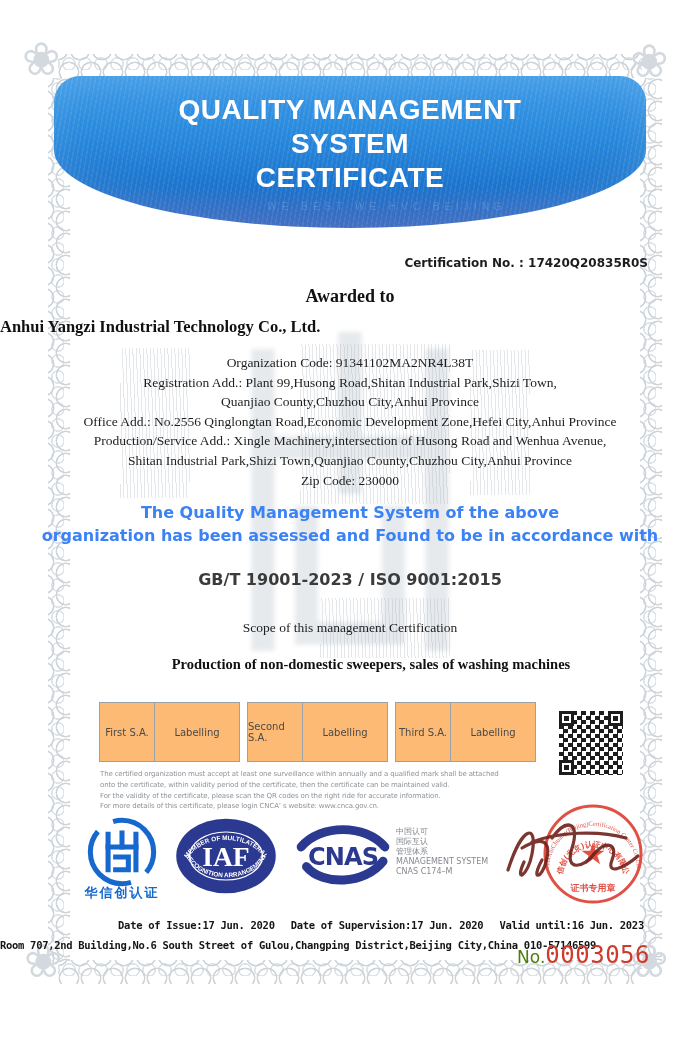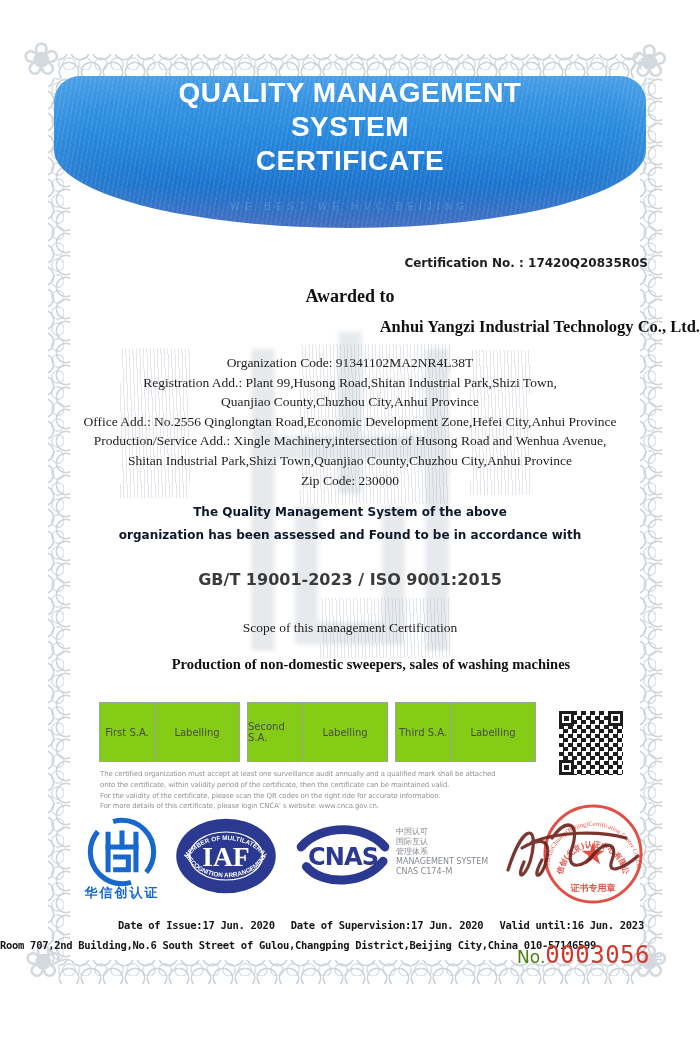--- a/index.html
+++ b/index.html
@@ -29,49 +29,49 @@
   .guilloche{position:absolute;
     background:repeating-linear-gradient(88deg, rgba(165,176,188,.30) 0 1px, rgba(255,255,255,0) 1px 3.5px);}
 
   
   .banner{position:absolute;left:54px;top:76px;width:592px;height:152px;
     background:linear-gradient(180deg,#3e9ae6 0%,#2788dc 40%,#1c74cd 72%,#3a66bd 100%);
     border-radius:26px 26px 50% 50% / 26px 26px 78px 78px;
     box-shadow:inset 0 0 40px rgba(255,255,255,.12);}
   .banner .texture{position:absolute;inset:0;border-radius:inherit;
     background:repeating-linear-gradient(100deg, rgba(255,255,255,.08) 0 1.5px, rgba(255,255,255,0) 1.5px 4.5px);}
-  .banner-title{position:relative;text-align:center;
+  .banner-title{position:relative;padding-top:17px;text-align:center;
     font-family:"Liberation Sans",sans-serif;font-weight:bold;color:#ffffff;
     font-size:28px;line-height:34px;letter-spacing:.5px;}
   .banner-wm{position:absolute;bottom:16px;width:100%;text-align:center;
     font-family:"Liberation Sans",sans-serif;font-size:10px;letter-spacing:5px;
-    color:rgba(255,255,255,.16);}
+    color:rgba(255,255,255,.16);padding-left:37px;}
 
   
   .certno{position:absolute;top:256px;right:52px;
     font-family:"DejaVu Sans",sans-serif;font-weight:bold;font-size:12px;color:#1d1d1d;}
   .awarded{position:absolute;top:286px;width:100%;text-align:center;
     font-weight:bold;font-size:18px;color:#111;}
-  .company{position:absolute;top:317px;width:100%;text-align:right;
+  .company{position:absolute;top:317px;width:100%;text-align:left;
     font-weight:bold;font-size:16.5px;color:#111;}
   .details{position:absolute;top:353px;left:30px;width:640px;text-align:center;
     font-size:13.5px;line-height:19.6px;color:#1e1e1e;}
   .statement{position:absolute;top:501px;left:30px;width:640px;text-align:center;
-    font-family:"DejaVu Sans",sans-serif;font-weight:bold;font-size:12px;
-    line-height:23px;color:#0f172a;}
+    font-family:"DejaVu Sans",sans-serif;font-weight:bold;font-size:16px;
+    line-height:23px;color:#3b82f6;}
   .standard{position:absolute;top:570px;width:100%;text-align:center;
     font-family:"DejaVu Sans",sans-serif;font-weight:bold;font-size:16px;color:#3b3b3b;}
   .scope-label{position:absolute;top:620px;width:100%;text-align:center;
     font-size:13.5px;color:#1e1e1e;}
   .scope-text{position:absolute;top:656px;width:100%;text-align:center;
     font-weight:bold;font-size:14.5px;color:#111;margin-left:21px;}
 
   
   .audit{position:absolute;left:99px;top:702px;display:flex;gap:7px;}
-  .audit-group{display:flex;width:139px;height:58px;border:1px solid #9aa1a7;background:#84cc16;}
+  .audit-group{display:flex;width:139px;height:58px;border:1px solid #9aa1a7;background:#fdba74;}
   .audit-cell{display:flex;align-items:center;justify-content:center;
     font-family:"DejaVu Sans",sans-serif;font-size:10px;color:#4a4a4a;}
   .audit-cell.l{width:54px;border-right:1px solid #9aa1a7;}
   .audit-cell.r{flex:1;}
 
   
   .qr{position:absolute;left:556px;top:708px;width:70px;height:70px;background:#fff;padding:3px;box-sizing:border-box;}
   .qr-grid{position:relative;width:64px;height:64px;
     background:conic-gradient(#1d1d1d 0 25%, #fff 0 50%, #1d1d1d 0 75%, #fff 0) 0 0/9px 9px;}
   .finder{position:absolute;width:15px;height:15px;border:3px solid #1d1d1d;background:#fff;box-sizing:border-box;}
@@ -182,21 +182,21 @@
 
   <div class="qr">
     <div class="qr-grid">
       <div class="finder f-tl"></div>
       <div class="finder f-tr"></div>
       <div class="finder f-bl"></div>
     </div>
   </div>
 
   <div class="fineprint">
-    <div>The certified organization must accept at least one surveillance audit annually and a qualified mark shall be attached</div>
+    <div>The certified organization must accept at least one surveillance within annually and a qualified mark shall be attached</div>
     <div>onto the certificate, within validity period of the certificate, then the certificate can be maintained valid.</div>
     <div>For the validity of the certificate, please scan the QR codes on the right ride for accurate information.</div>
     <div>For more details of this certificate, please login CNCA’ s website: www.cnca.gov.cn.</div>
   </div>
 
   <svg class="logo" style="left:84px;top:814px;" width="76" height="76" viewBox="0 0 120 120">
     <circle cx="60" cy="60" r="50" fill="none" stroke="#1668cf" stroke-width="8" stroke-dasharray="128 29" stroke-dashoffset="-64"></circle>
     <g stroke="#1668cf" stroke-width="8" fill="none" stroke-linecap="square">
       <path d="M38 32 v 56"></path>
         <path d="M82 32 v 56"></path>

